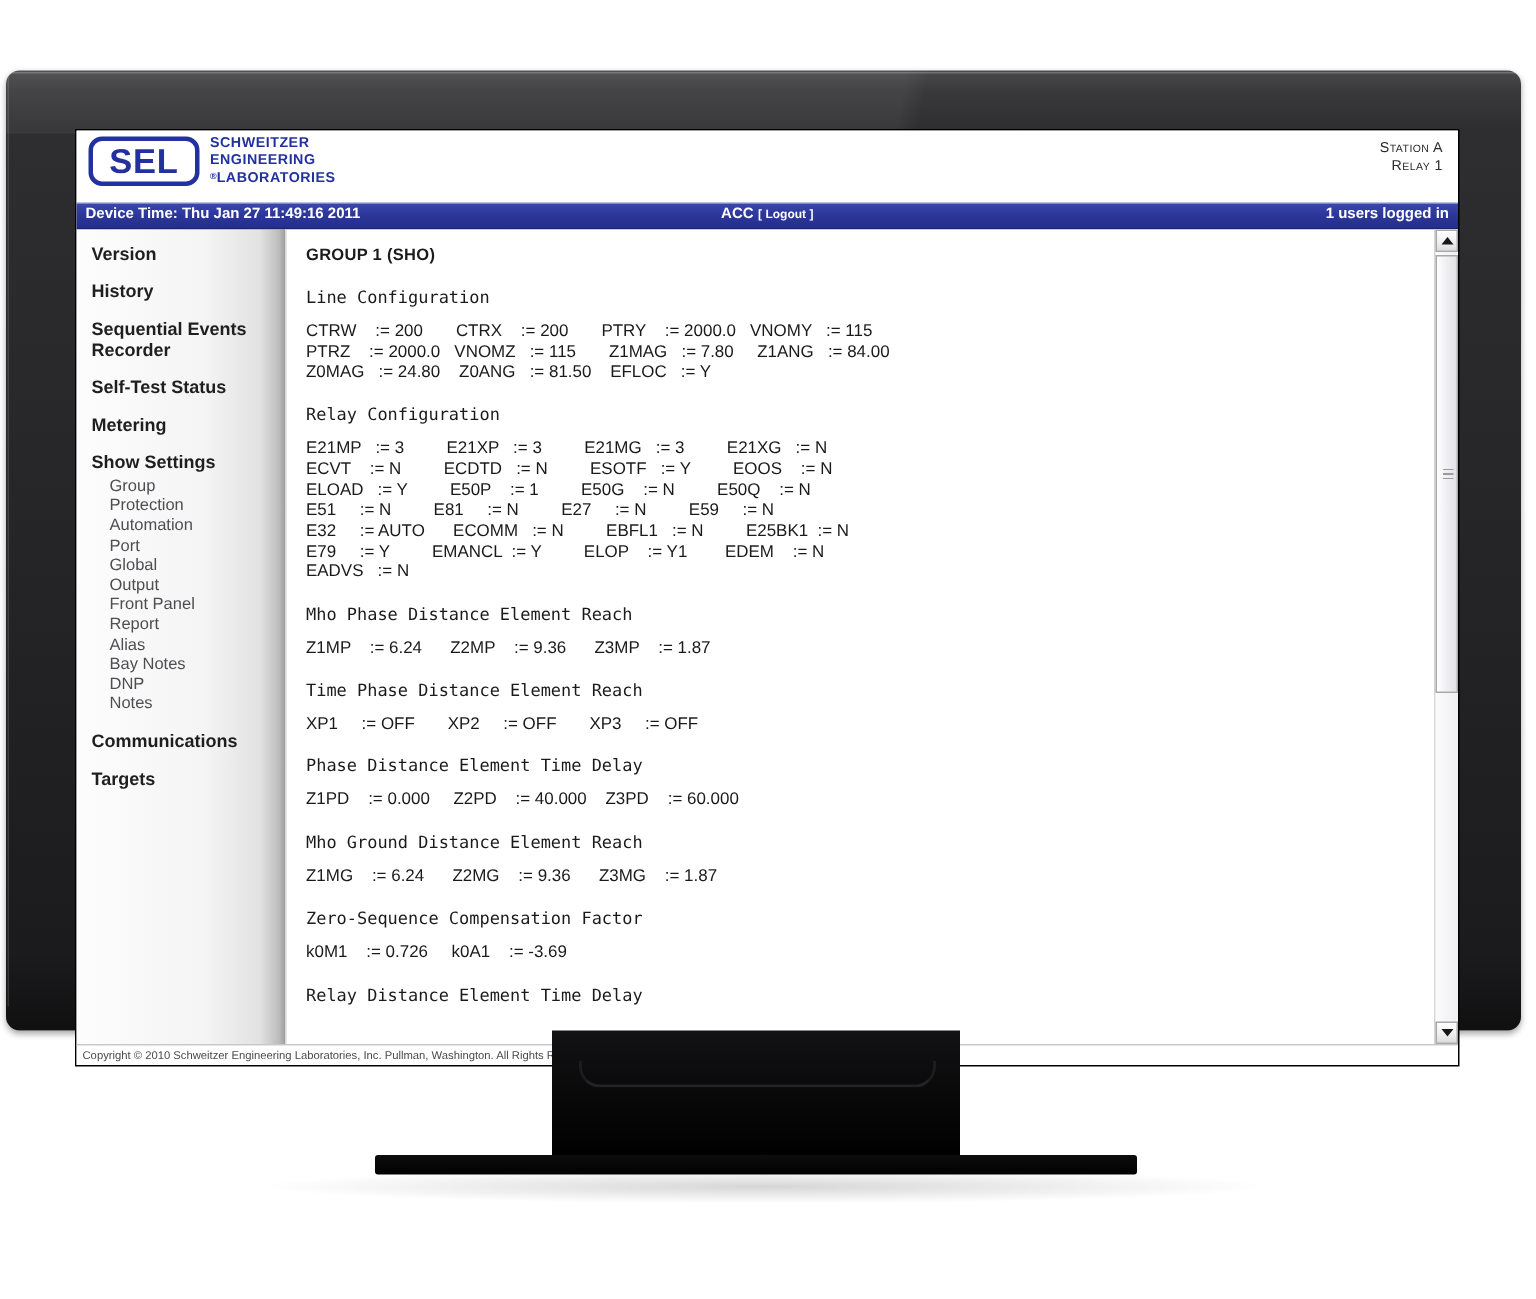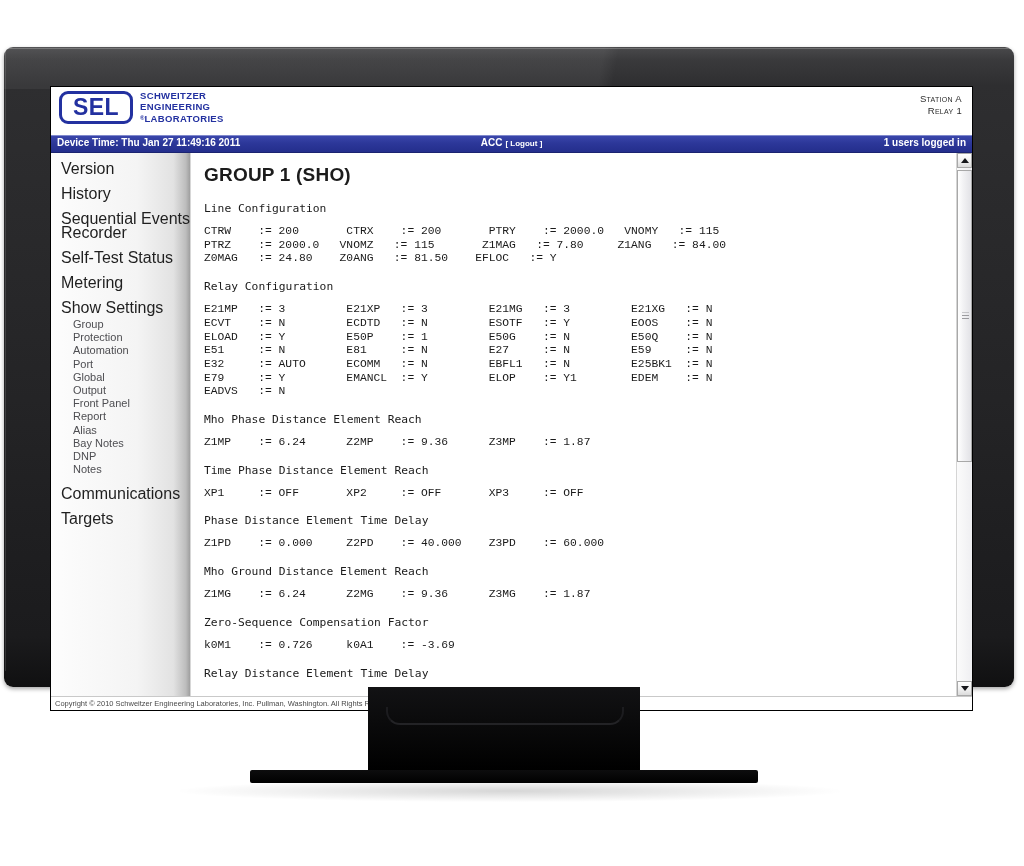--- a/index.html
+++ b/index.html
@@ -182,22 +182,22 @@
   #sidebar {
     width: 139px;
     flex: 0 0 139px;
     background: linear-gradient(90deg, #fdfdfd 0%, #f4f4f4 62%, #e2e2e2 88%, #bdbdbd 97%, #9f9f9f 100%);
     padding: 9px 0 0 10px;
     box-sizing: border-box;
     position: relative;
     overflow: hidden;
   }
   .nav-top {
-    font-size: 16px;
-    font-weight: normal;
+    font-size: 12px;
+    font-weight: bold;
     color: #1f1f1f;
     line-height: 14px;
     margin-bottom: 11px;
     cursor: pointer;
   }
   #sub-list {
     margin: -8px 0 11px 12px;
   }
   .nav-sub {
     font-size: 11px;
@@ -217,36 +217,36 @@
     flex-direction: column;
   }
   #content {
     flex: 1 1 auto;
     overflow: hidden;
     padding: 11px 0 0 13px;
     box-sizing: border-box;
     position: relative;
   }
   #page-title {
-    font-size: 19px;
+    font-size: 11px;
     font-weight: bold;
     color: #1c1c1c;
     margin: 0 0 16px 0;
     letter-spacing: 0.2px;
   }
   .sect-head {
     font-family: "DejaVu Sans Mono", "Liberation Mono", monospace;
     font-size: 11.3px;
     color: #1a1a1a;
     margin: 0 0 9px 0;
     white-space: pre;
     line-height: 14px;
   }
   .sect-rows {
-    font-family: Liberation Mono, monospace;
+    font-family: Liberation Sans, sans-serif;
     font-size: 11.3px;
     color: #1a1a1a;
     line-height: 13.7px;
     white-space: pre;
     margin: 0 0 14px 0;
   }
 
   
   #scrollbar {
     position: absolute;

